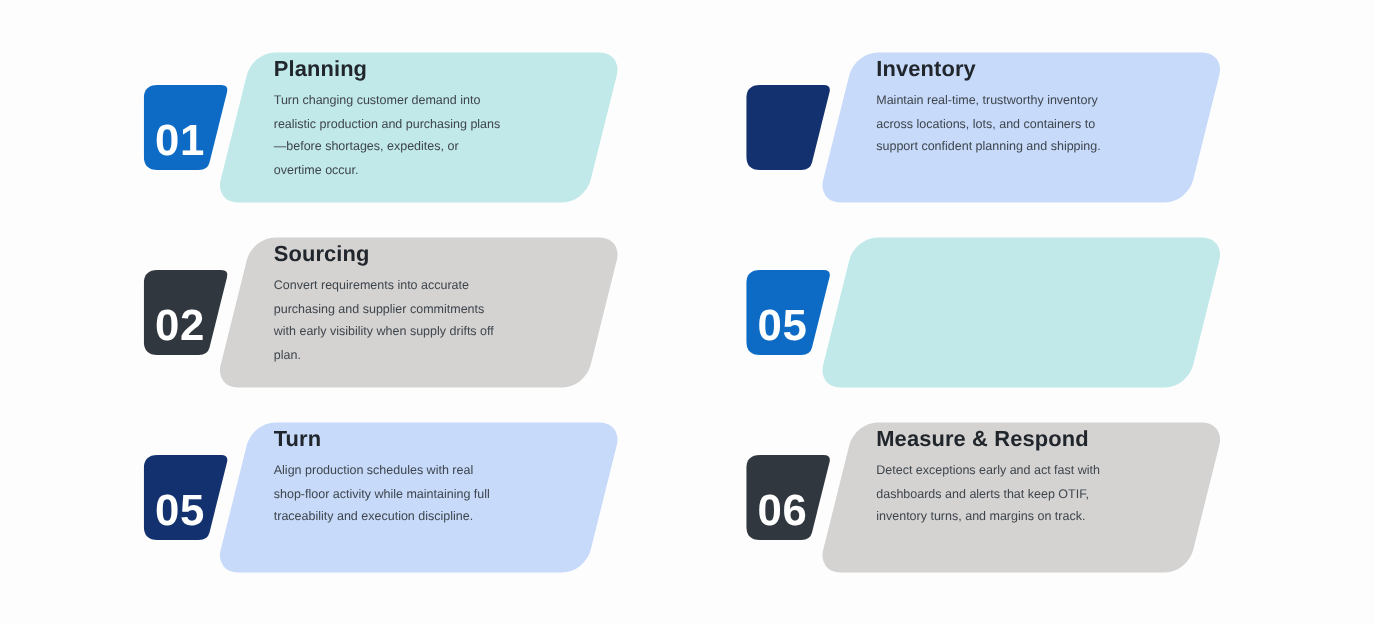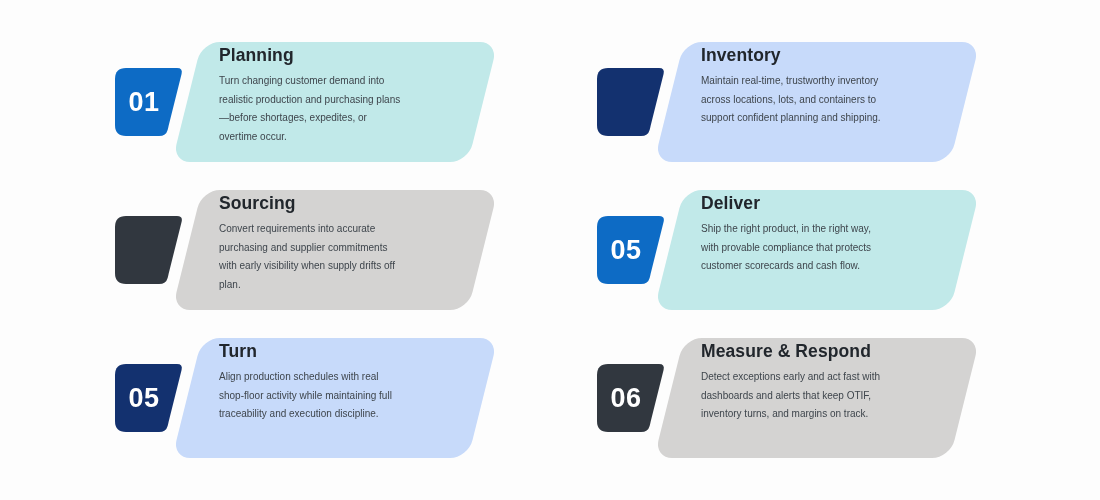--- a/index.html
+++ b/index.html
@@ -24,24 +24,24 @@
     transform: skewX(-14deg);
     background: var(--card-color, #ddd);
   }
   .badge {
     position: absolute; left: 0; top: 26px;
     width: 68px; height: 68px;
     color: var(--badge-color, #333);
     display: block;
   }
   .num {
-    position: absolute; left: 0; top: 26px;
+    position: absolute; left: 0; top: 37px;
     width: 58px; height: 68px;
     display: flex; align-items: center; justify-content: center;
-    font-size: 27px; font-weight: 700;
+    font-size: 35px; font-weight: 700;
     color: var(--number-color, #fff);
     letter-spacing: 0.5px;
   }
   .content { position: absolute; left: 104px; top: 3px; width: 272px; }
   .title {
     font-size: 17.5px; font-weight: 700;
     color: var(--title-color, #21262c);
     margin: 0 0 6px 0; letter-spacing: 0.1px;
   }
   .desc {
@@ -82,41 +82,36 @@
 across locations, lots, and containers to
 support confident planning and shipping.</div>
     </div>
   </div>
 
   <div class="item" style="--badge-color: #31373f; --card-color: #d4d3d2;">
     <div class="card-bg"></div>
     <svg class="badge" viewBox="0 0 68 68" aria-hidden="true">
       <path fill="currentColor" d="M11 0 L62 0 Q68 0 66.6 5.7 L52.6 62 Q51.1 68 44 68 L11 68 Q0 68 0 57 L0 11 Q0 0 11 0 Z"></path>
     </svg>
+    <div class="num">02</div>
     <div class="content">
       <div class="title">Sourcing</div>
       <div class="desc">Convert requirements into accurate
 purchasing and supplier commitments
 with early visibility when supply drifts off
 plan.</div>
     </div>
   </div>
 
   <div class="item" style="--badge-color: #0d6bc5; --card-color: #c1e9e9;">
     <div class="card-bg"></div>
     <svg class="badge" viewBox="0 0 68 68" aria-hidden="true">
       <path fill="currentColor" d="M11 0 L62 0 Q68 0 66.6 5.7 L52.6 62 Q51.1 68 44 68 L11 68 Q0 68 0 57 L0 11 Q0 0 11 0 Z"></path>
     </svg>
     <div class="num">05</div>
-    <div class="content">
-      <div class="title">Deliver</div>
-      <div class="desc">Ship the right product, in the right way,
-with provable compliance that protects
-customer scorecards and cash flow.</div>
-    </div>
   </div>
 
   <div class="item" style="--badge-color: #13316f; --card-color: #c7dafa;">
     <div class="card-bg"></div>
     <svg class="badge" viewBox="0 0 68 68" aria-hidden="true">
       <path fill="currentColor" d="M11 0 L62 0 Q68 0 66.6 5.7 L52.6 62 Q51.1 68 44 68 L11 68 Q0 68 0 57 L0 11 Q0 0 11 0 Z"></path>
     </svg>
     <div class="num">05</div>
     <div class="content">
       <div class="title">Turn</div>

